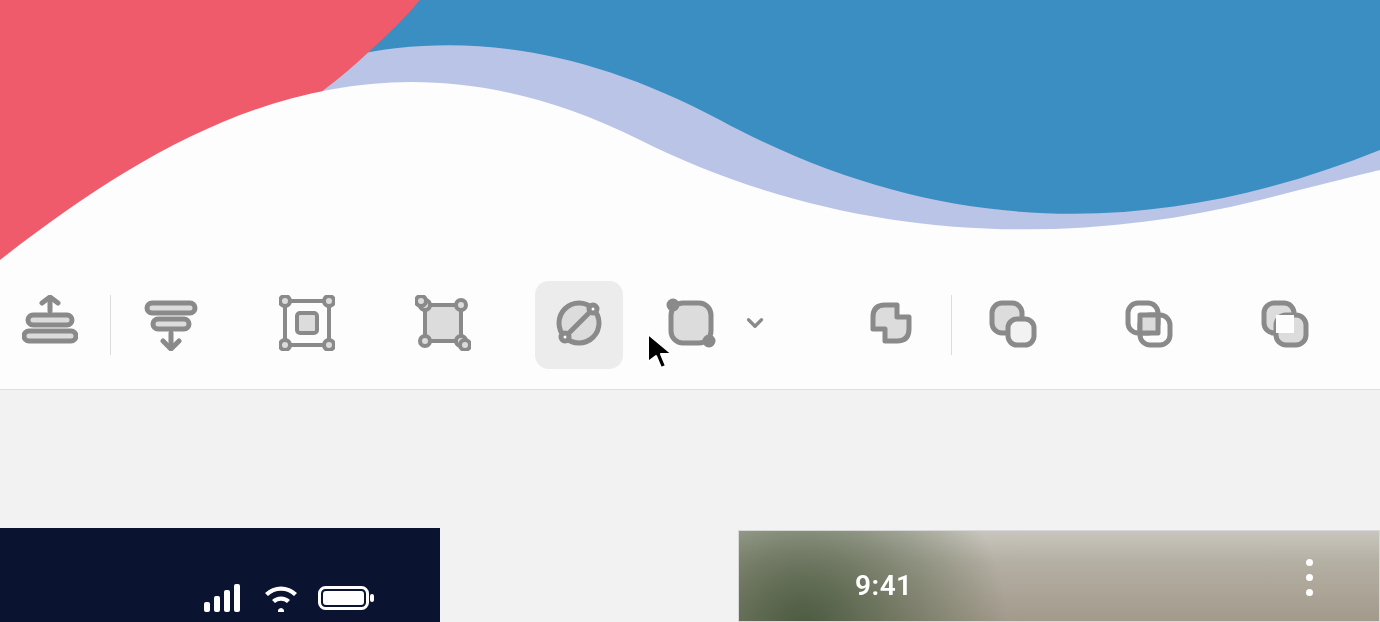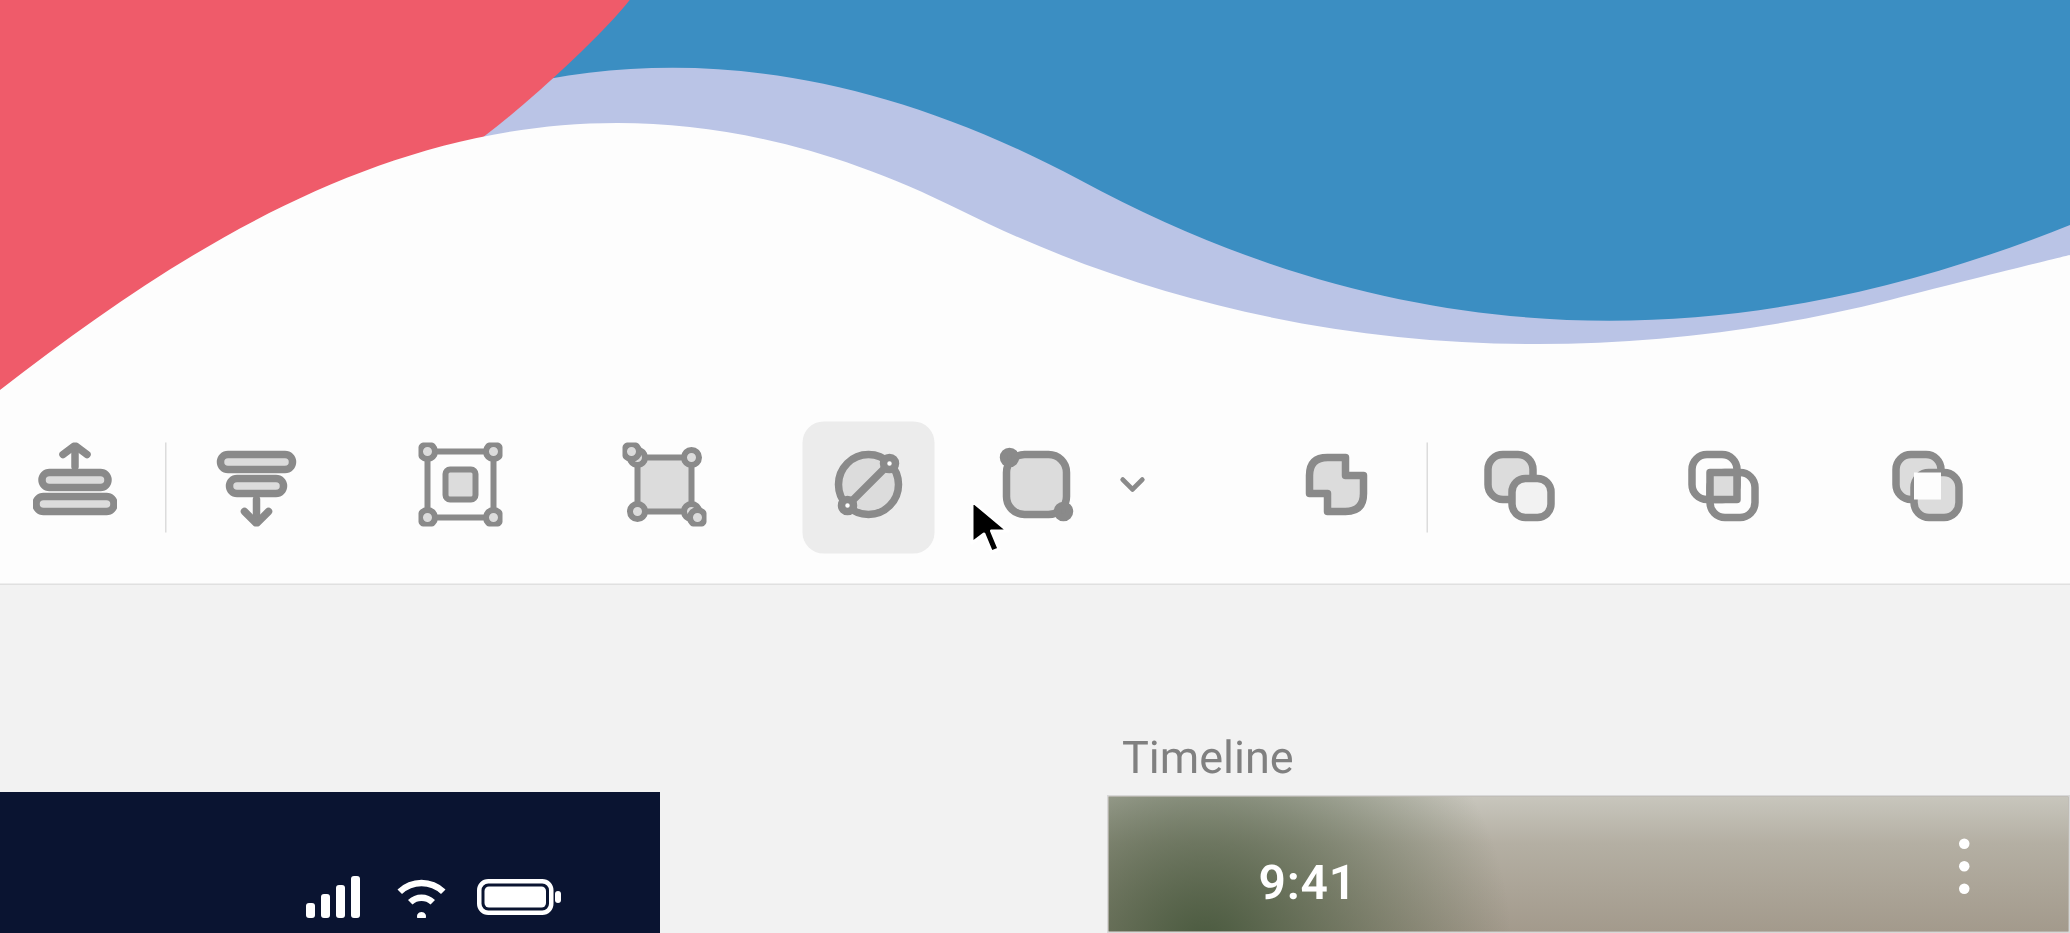--- a/index.html
+++ b/index.html
@@ -75,23 +75,23 @@
     border: 1px solid #d8d8d8;
   }
   .artboard-right-bg {
     position:absolute; inset:0;
     background:
       radial-gradient(circle at 10% 110%, #4a5a3f 0%, rgba(74,90,63,0) 35%),
       linear-gradient(180deg, #c8c6bd 0%, #b4afa3 35%, #a39a8c 100%);
   }
   .artboard-right-time {
     position: absolute;
-    left: 100px; top: 38px;
+    left: 116px; top: 38px;
     color: #fff;
-    font-size: 32px;
+    font-size: 28px;
     font-weight: 600;
     letter-spacing: 0.5px;
   }
   .vdots {
     position: absolute;
     right: 66px; top: 28px;
     display: flex; flex-direction: column; gap: 8px;
   }
   .vdots span {
     width: 7px; height: 7px; border-radius: 50%; background: #fff;
@@ -278,21 +278,20 @@
       <span>
         <svg width="58" height="28" viewBox="0 0 58 28" fill="none">
           <rect x="1.5" y="3.5" width="48" height="21" rx="6" stroke="#fff" stroke-width="3"></rect>
           <rect x="5" y="7" width="41" height="14" rx="3" fill="#fff"></rect>
           <rect x="52" y="10" width="4" height="8" rx="2" fill="#fff"></rect>
         </svg>
       </span>
     </div>
   </div>
 
-  <div class="artboard-right-label">Timeline</div>
 
   <div class="artboard-right">
     <div class="artboard-right-bg"></div>
     <div class="artboard-right-time">9:41</div>
     <div class="vdots">
       <span></span>
         <span></span>
         <span></span>
     </div>
   </div>

